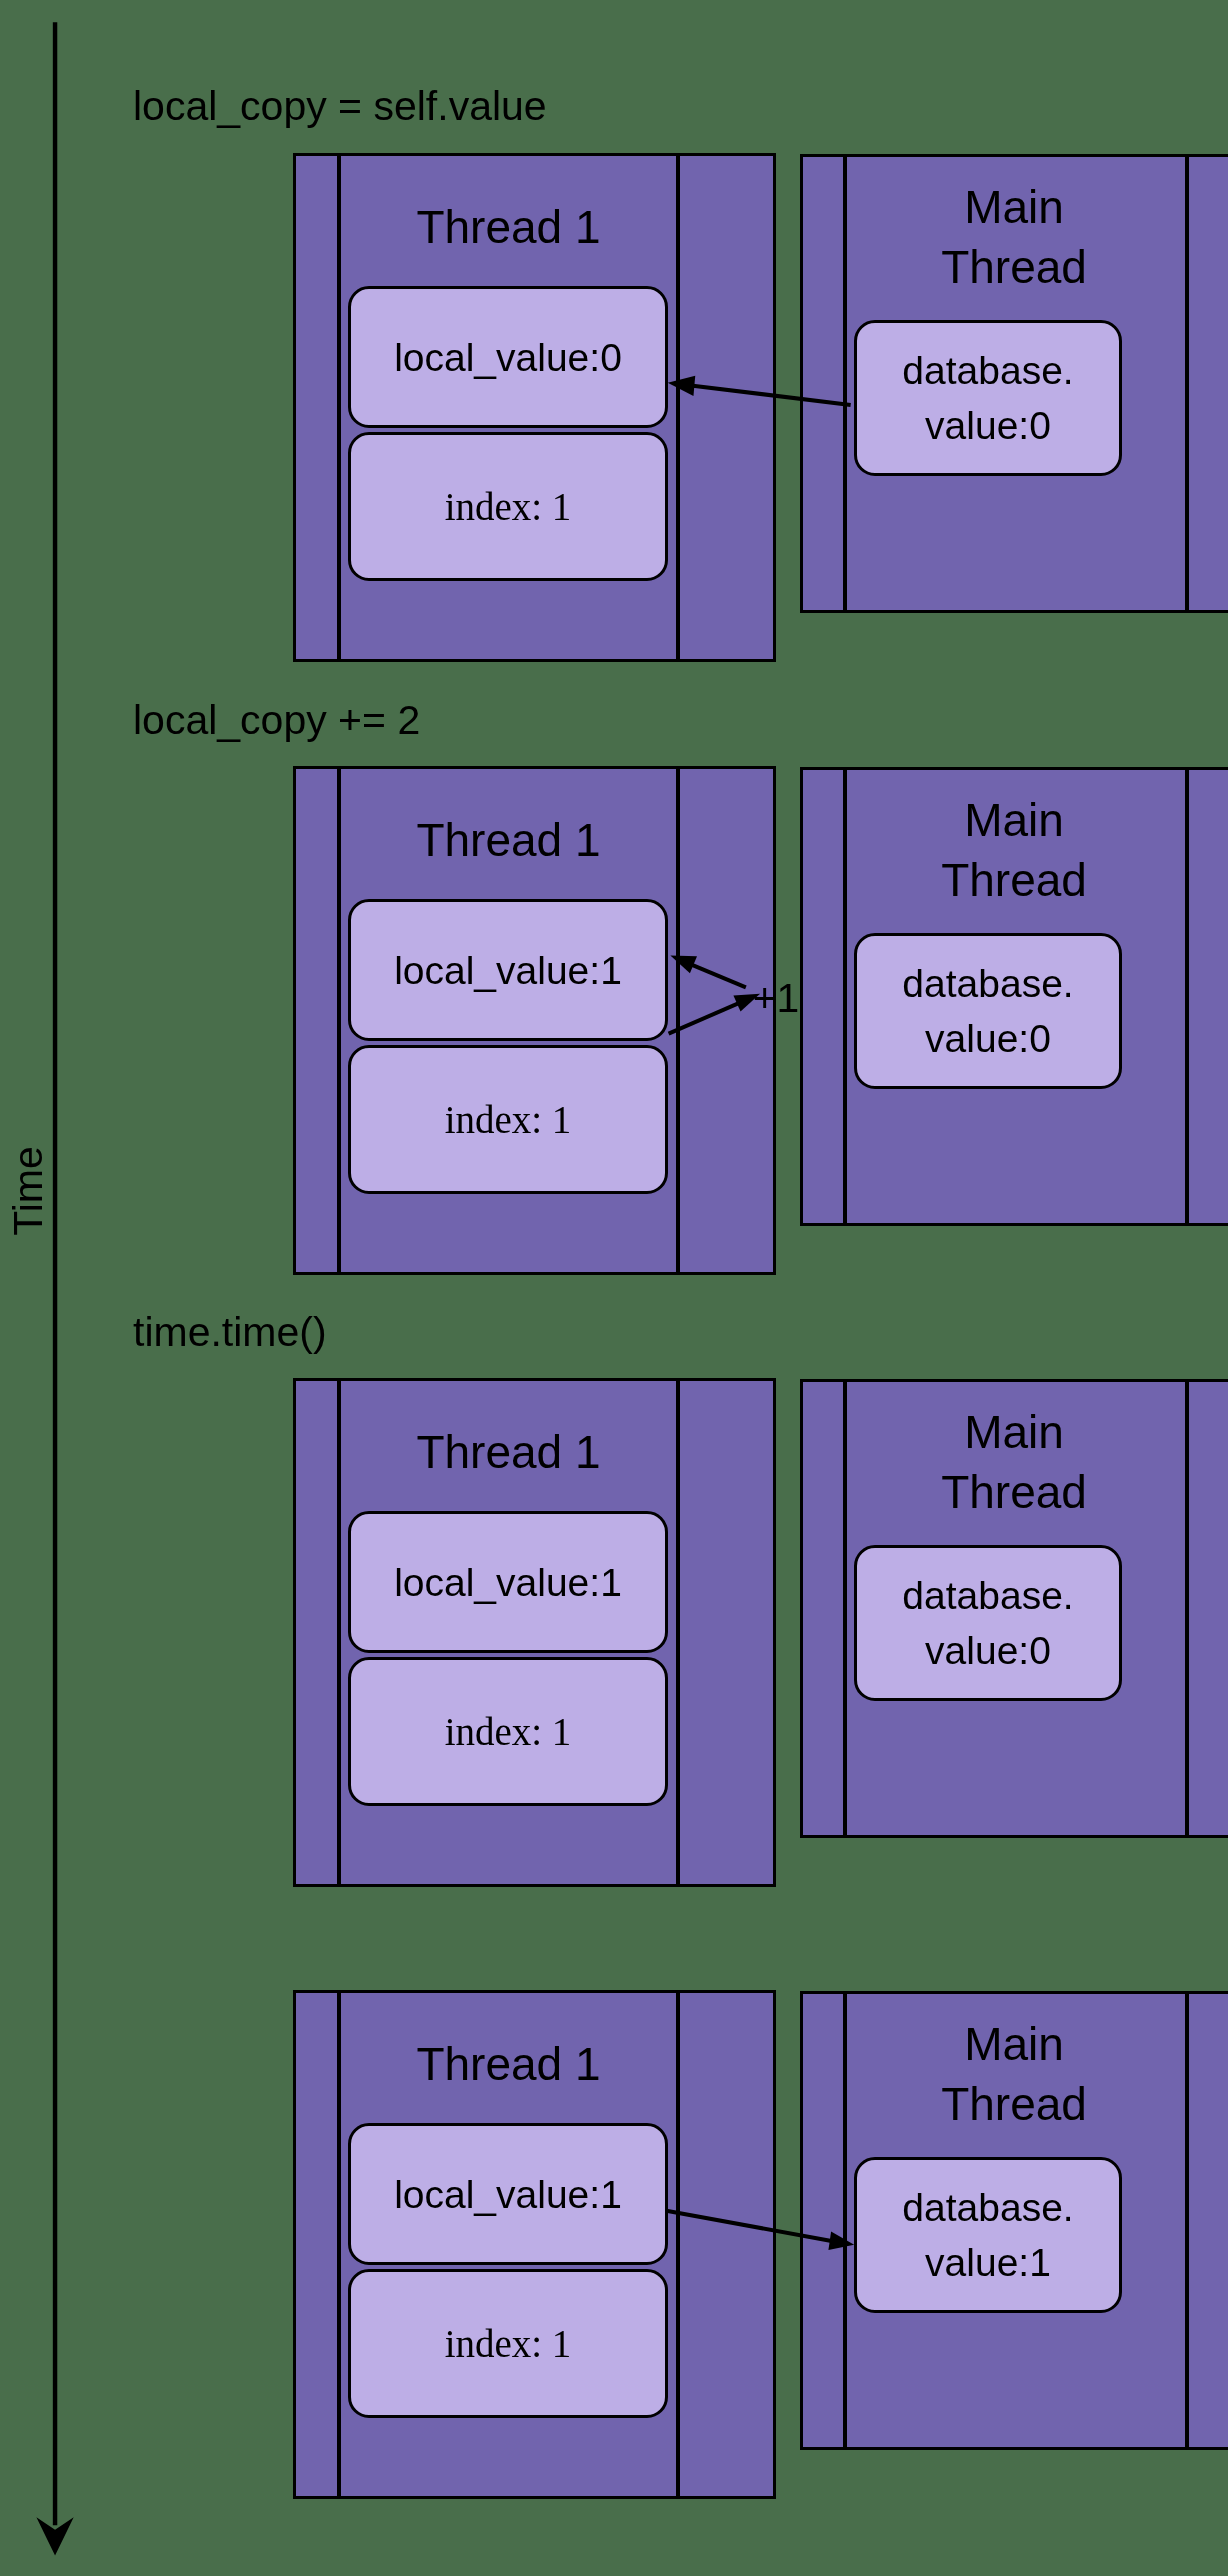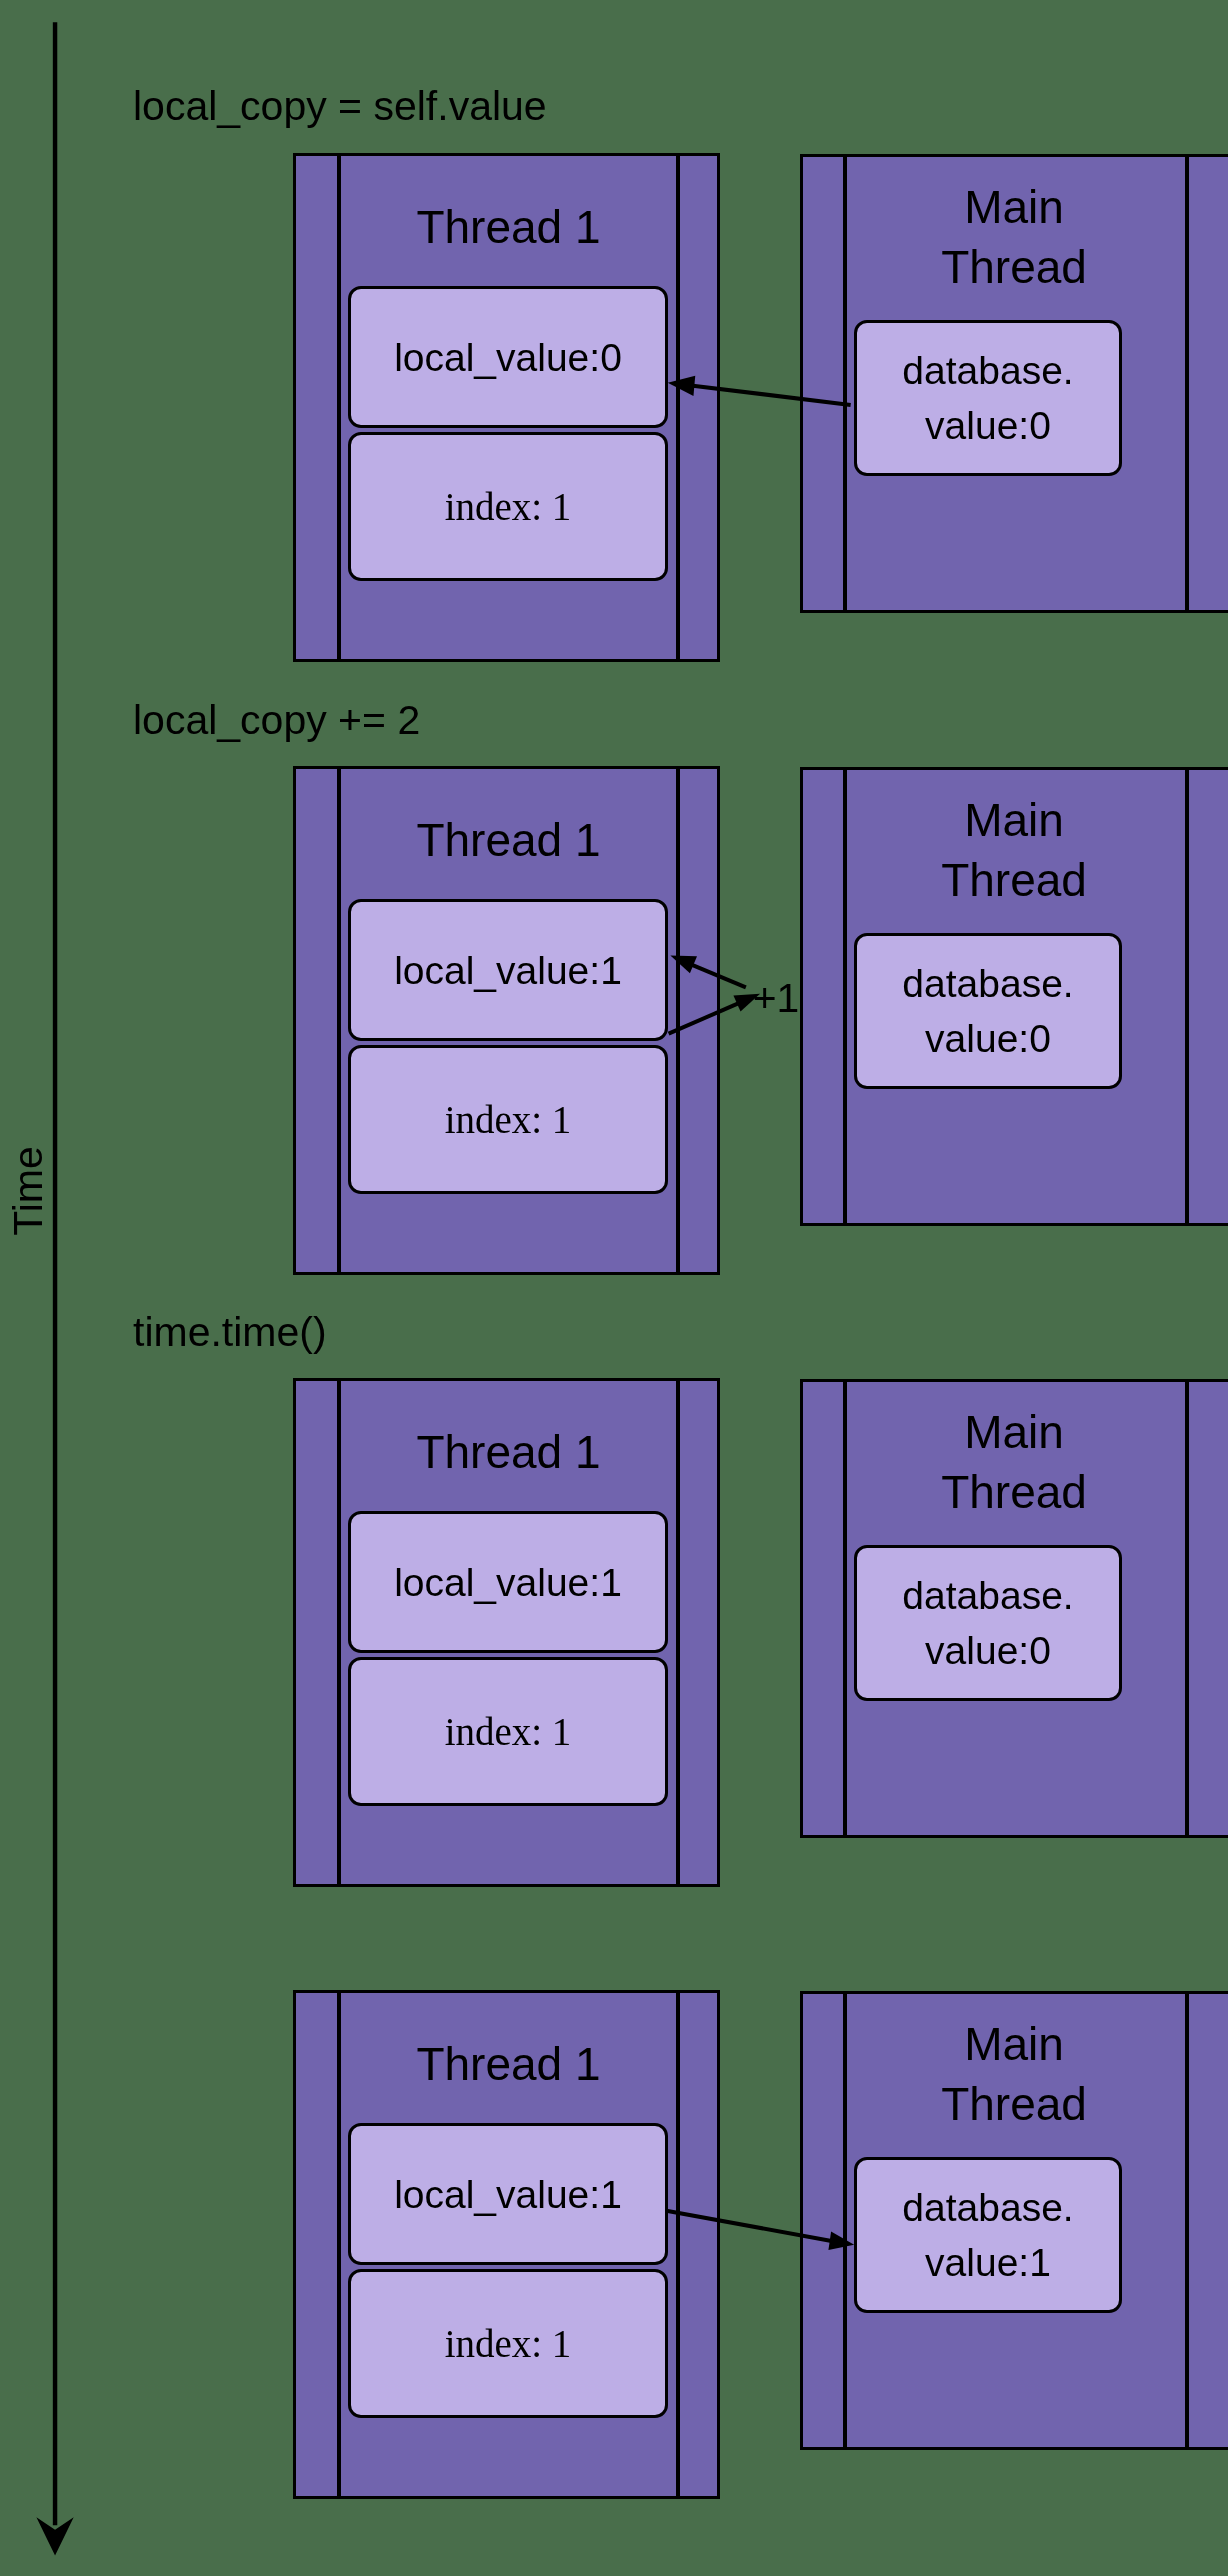--- a/index.html
+++ b/index.html
@@ -16,31 +16,31 @@
     color:#000;
   }
   #canvas{
     position:relative;width:1228px;height:2576px;overflow:hidden;
   }
   .step-label{
     position:absolute;left:133px;
     font-size:41px;line-height:44px;white-space:nowrap;color:#000000;
   }
   .section-box{position:absolute;box-sizing:border-box;border:3.6px solid var(--line);background:var(--purple);}
-  .thread-box{left:293px;width:427px;height:509px;}
+  .thread-box{left:293px;width:483px;height:509px;}
   .main-box{left:800px;width:432px;height:459px;}
   .rail{position:absolute;top:0;bottom:0;width:4.4px;background:var(--line);}
   .box-title{
     position:absolute;text-align:center;font-size:46px;line-height:60px;color:#000;
   }
   .thread-title{left:41px;width:343px;top:41px;}
   .main-title{left:40px;width:342px;top:19.5px;}
   .cell{
     position:absolute;box-sizing:border-box;
-    background:var(--lav);border:3.6px solid var(--line);border-radius:13px;
+    background:var(--lav);border:3.6px solid var(--line);border-radius:21px;
     display:flex;flex-direction:column;align-items:center;justify-content:center;
     font-size:39px;line-height:55px;text-align:center;color:#000;
   }
   .cell-local{left:52px;top:130px;width:320px;height:142px;}
   .cell-index{left:52px;top:276px;width:320px;height:149px;font-family:Liberation Serif, serif;}
   .cell-db{left:51px;top:163px;width:268px;height:156px;}
   #arrow-layer{position:absolute;left:0;top:0;width:1228px;height:2576px;pointer-events:none;}
   #time-label{
     position:absolute;left:-62px;top:1169px;width:178px;height:44px;
     transform:rotate(-90deg);transform-origin:center center;

